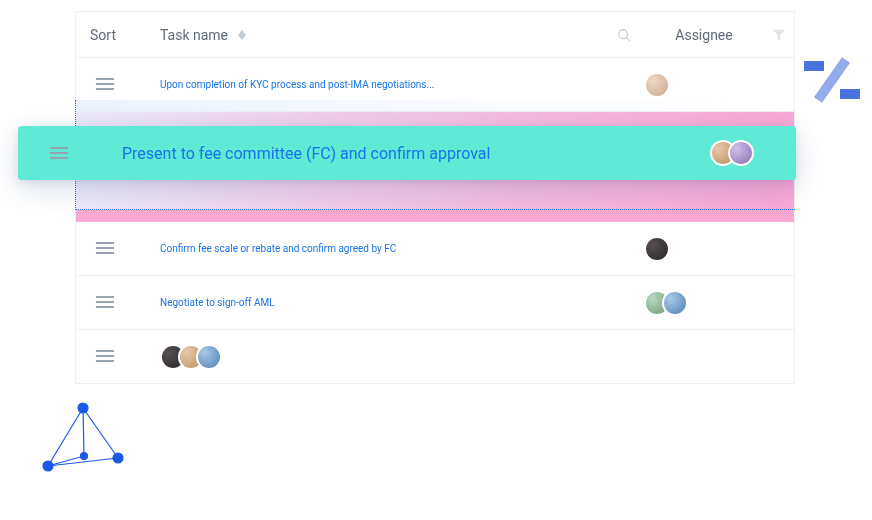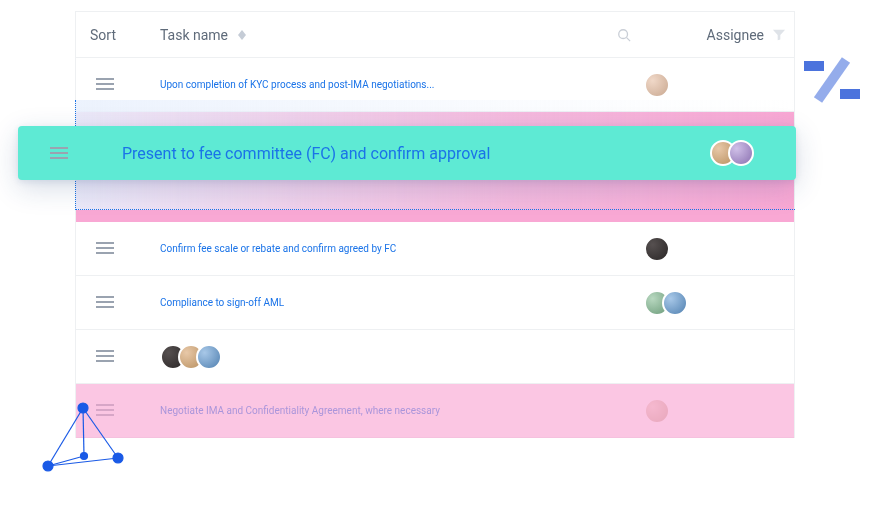--- a/index.html
+++ b/index.html
@@ -5,21 +5,21 @@
   * { box-sizing: border-box; margin: 0; padding: 0; }
   html, body { width: 872px; height: 520px; font-family: -apple-system, BlinkMacSystemFont, "Segoe UI", Roboto, Arial, sans-serif; background: #fff; overflow: hidden; position: relative; }
   .page { position: relative; width: 872px; height: 520px; }
   .table { position: absolute; left: 75px; top: 11px; width: 720px; border: 1px solid #eef0f2; border-bottom: none; background: #f9a8d4; }
   .header-row { display: flex; align-items: center; height: 46px; border-bottom: 1px solid #eef0f2; font-size: 14px; color: #5f6b7a; background: #fff; }
   .col-sort { width: 84px; padding-left: 14px; }
   .col-task { flex: 1; display: flex; align-items: center; gap: 10px; }
   .sort-arrows { display: inline-flex; flex-direction: column; line-height: 0; color: #c5ccd6; }
   .sort-arrows svg { width: 8px; height: 5px; }
   .col-search { width: 40px; display: flex; justify-content: center; color: #c9ced6; }
-  .col-assignee { width: 120px; text-align: right; }
+  .col-assignee { width: 120px; text-align: center; }
   .col-filter { width: 30px; display: flex; justify-content: center; color: #dfe3e8; }
   .row { display: flex; align-items: center; height: 54px; border-bottom: 1px solid #eef0f2; font-size: 10px; background: #fff; }
   .row.faded { opacity: 0.35; }
   .drag-col { width: 84px; padding-left: 20px; color: #9aa3b0; display: flex; }
   .task-col { flex: 1; color: #1a73e8; padding-right: 10px; white-space: nowrap; overflow: hidden; text-overflow: ellipsis; }
   .assignee-col { width: 150px; display: flex; align-items: center; gap: -6px; }
   .floating-row {
     position: absolute;
     left: 18px;
     top: 126px;
@@ -125,51 +125,38 @@
           </div>
         </div>
         <div class="row">
           <div class="drag-col">
             <span class="drag-icon"><svg viewBox="0 0 18 12" stroke="#9aa3b0" stroke-width="2">
                 <line x1="0" y1="1" x2="18" y2="1"></line>
                 <line x1="0" y1="6" x2="18" y2="6"></line>
                 <line x1="0" y1="11" x2="18" y2="11"></line>
               </svg></span>
           </div>
-          <div class="task-col">Compliance to sign-off AML</div>
+          <div class="task-col">Negotiate to sign-off AML</div>
           <div class="assignee-col">
             <span class="avatar av2"></span>
             <span class="avatar av5"></span>
           </div>
         </div>
         <div class="row">
           <div class="drag-col">
             <span class="drag-icon"><svg viewBox="0 0 18 12" stroke="#9aa3b0" stroke-width="2">
                 <line x1="0" y1="1" x2="18" y2="1"></line>
                 <line x1="0" y1="6" x2="18" y2="6"></line>
                 <line x1="0" y1="11" x2="18" y2="11"></line>
               </svg></span>
           </div>
           <div class="assignee-col">
             <span class="avatar av6"></span>
             <span class="avatar av4"></span>
             <span class="avatar av5"></span>
-          </div>
-        </div>
-        <div class="row faded">
-          <div class="drag-col">
-            <span class="drag-icon"><svg viewBox="0 0 18 12" stroke="#9aa3b0" stroke-width="2">
-                <line x1="0" y1="1" x2="18" y2="1"></line>
-                <line x1="0" y1="6" x2="18" y2="6"></line>
-                <line x1="0" y1="11" x2="18" y2="11"></line>
-              </svg></span>
-          </div>
-          <div class="task-col">Negotiate IMA and Confidentiality Agreement, where necessary</div>
-          <div class="assignee-col">
-            <span class="avatar av1"></span>
           </div>
         </div>
       </div>
   </div>
 
   <div class="drop-zone"></div>
 
   <div class="floating-row">
     <div class="drag-col">
       <span class="drag-icon">

